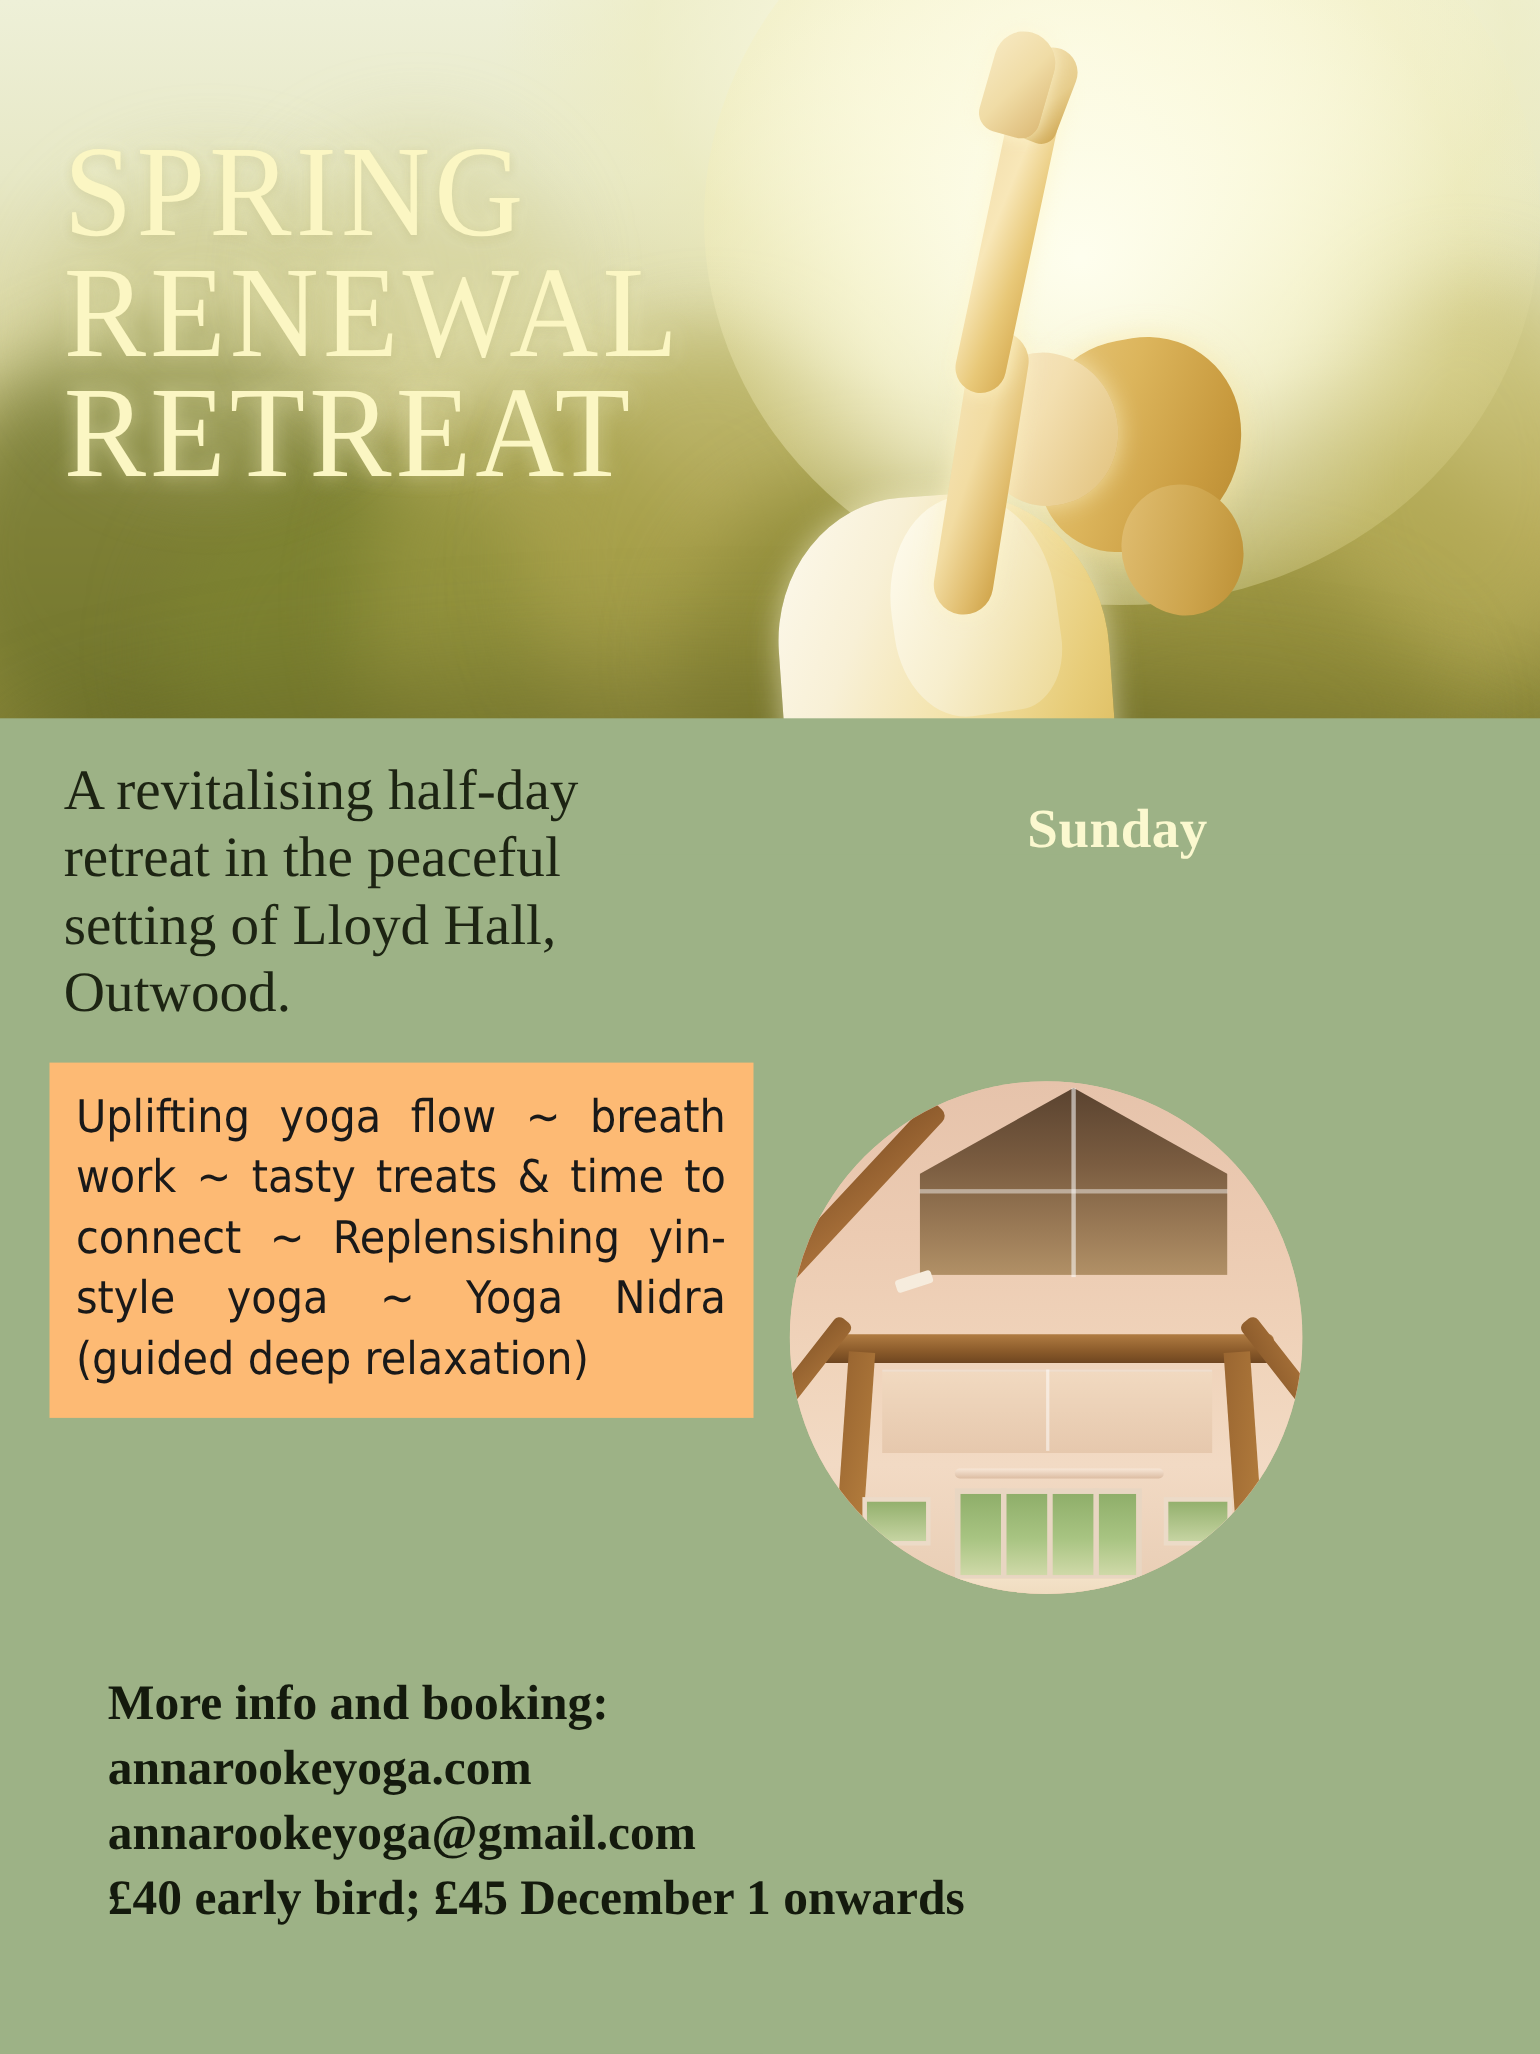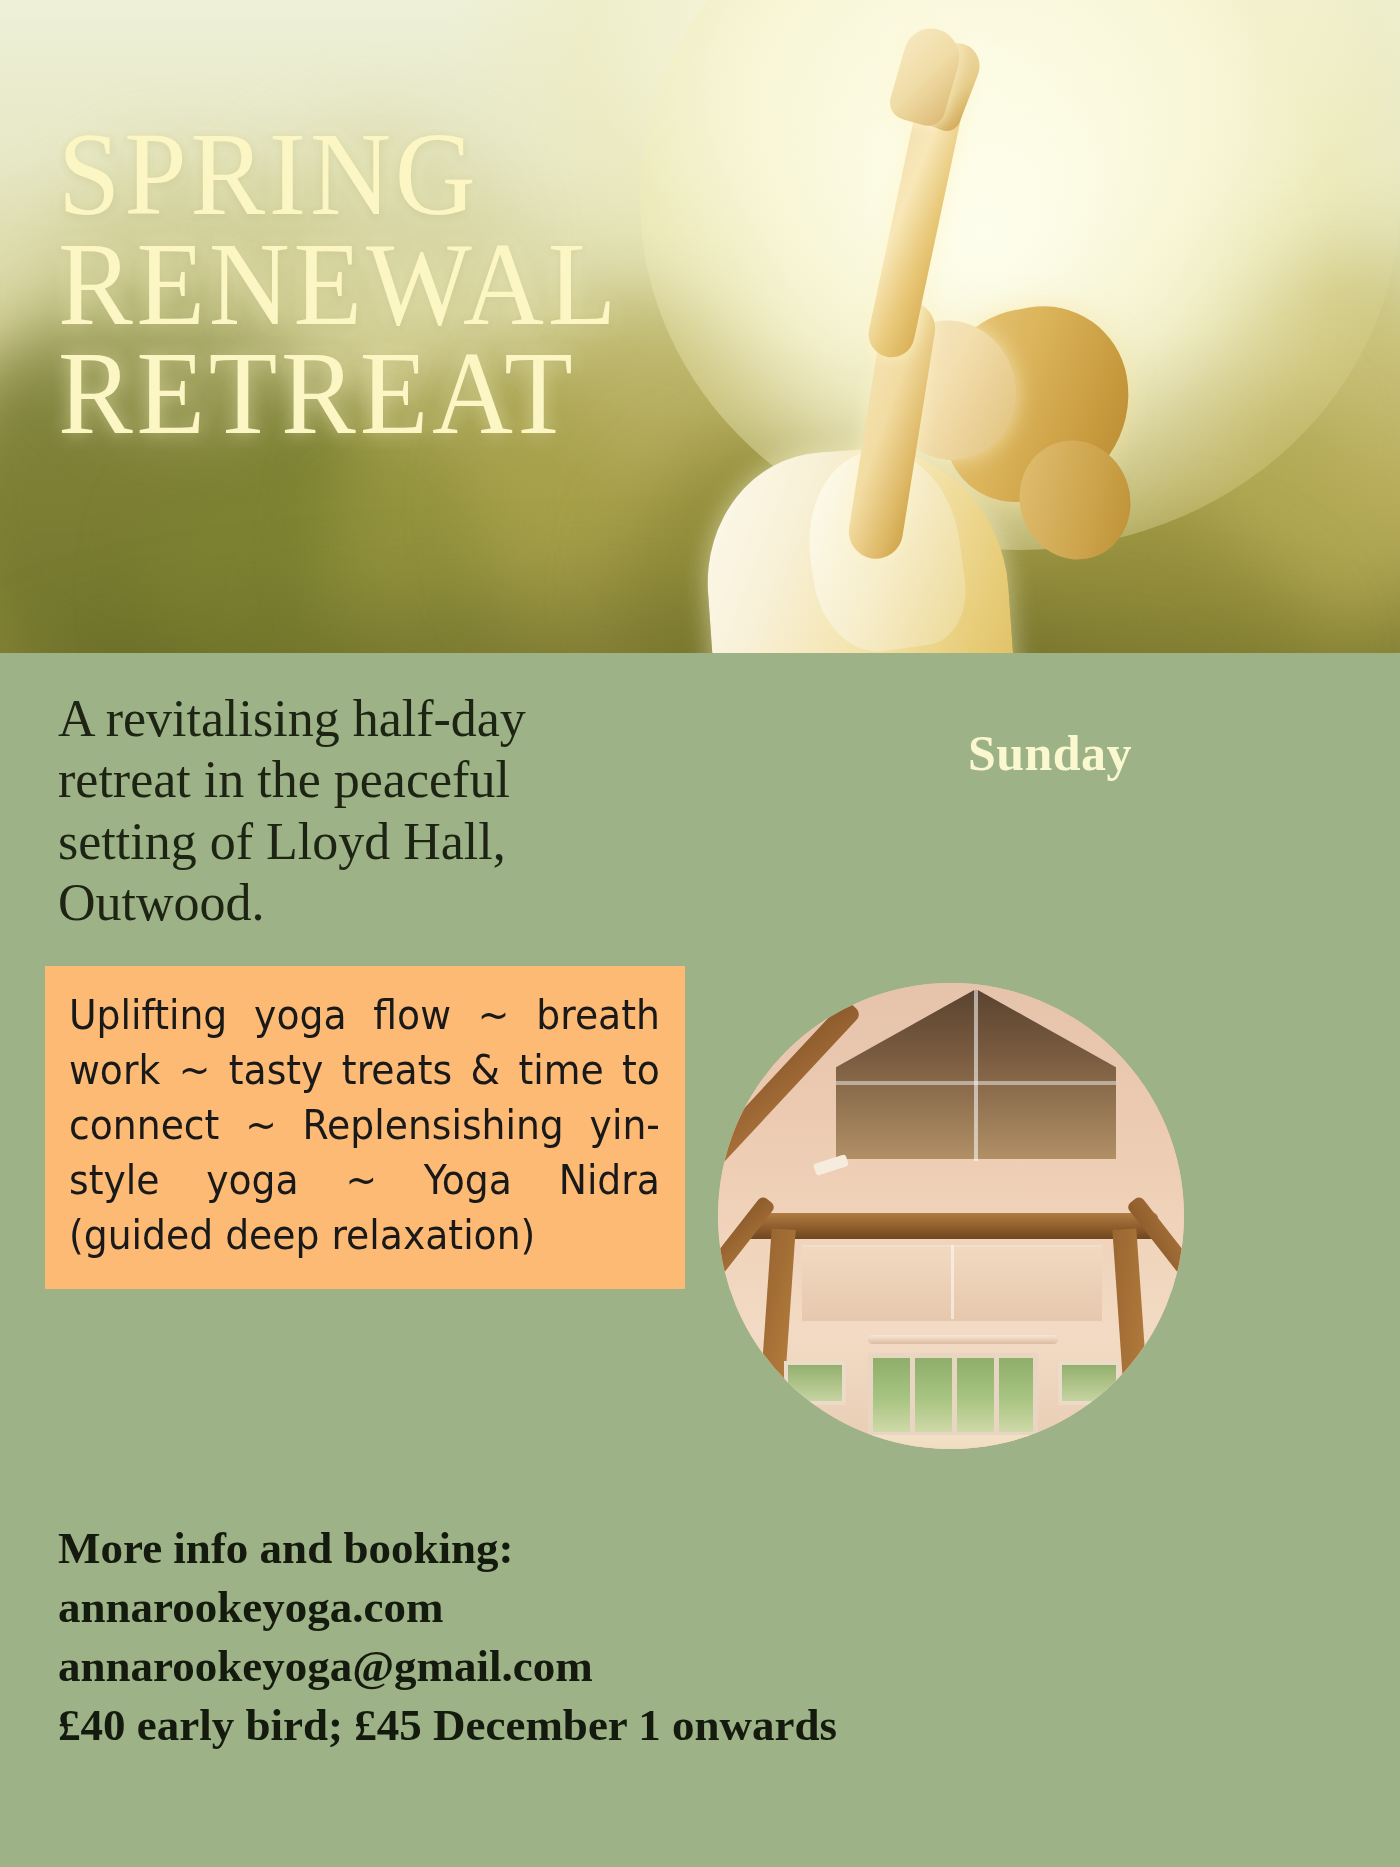--- a/index.html
+++ b/index.html
@@ -82,21 +82,21 @@
 
   
   .intro{
     position:absolute;left:58px;top:688px;width:600px;
     font-family:"Liberation Serif",serif;
     font-size:52px;line-height:1.18;color:#1d2413;
   }
 
   
   .datebox{
-    position:absolute;left:740px;top:722px;width:620px;
+    position:absolute;left:706px;top:722px;width:620px;
     text-align:center;
     font-family:"Liberation Serif",serif;
     font-weight:700;
     font-size:50px;line-height:1.26;
     color:#fbf8cf;
     letter-spacing:0.5px;
   }
   .datebox .l1,.datebox .l2,.datebox .l3{display:block;}
   .datebox sup{font-size:0.55em;vertical-align:super;line-height:0;}
 
@@ -165,21 +165,21 @@
   .c-vent{position:absolute;left:96px;top:176px;width:34px;height:12px;border-radius:3px;
     background:#f6ecdd;transform:rotate(-18deg);}
 
   
   .contact{
     position:absolute;left:58px;top:1519px;width:860px;
     font-family:"Liberation Serif",serif;
     font-weight:700;
     font-size:45px;line-height:1.31;color:#141a0d;
   }
-  .contact span{display:block;}
+  .contact span{display:block;margin-left:40px;}
 </style>
 </head>
 <body>
 
 <div class="poster">
 
   <div class="hero">
     <div class="hero-sky"></div>
     <div class="blob b1"></div>
     <div class="blob b2"></div>

